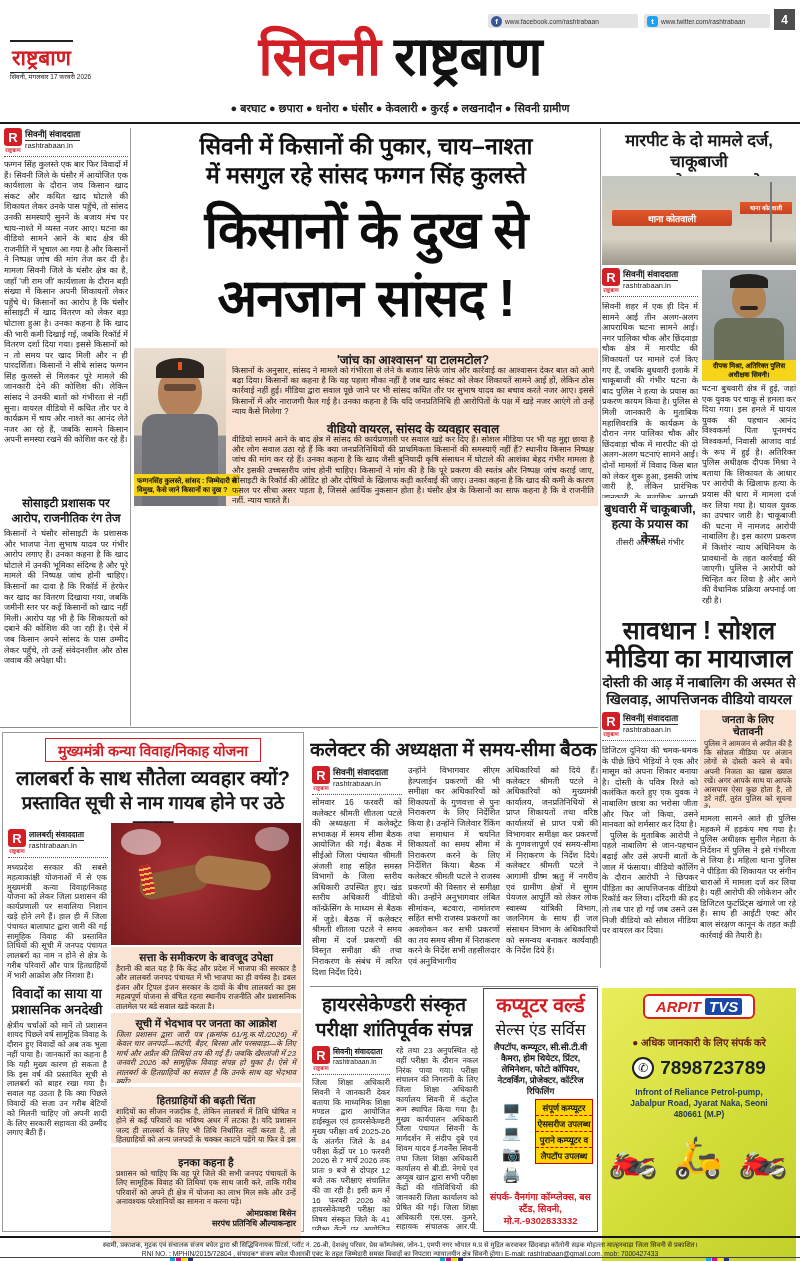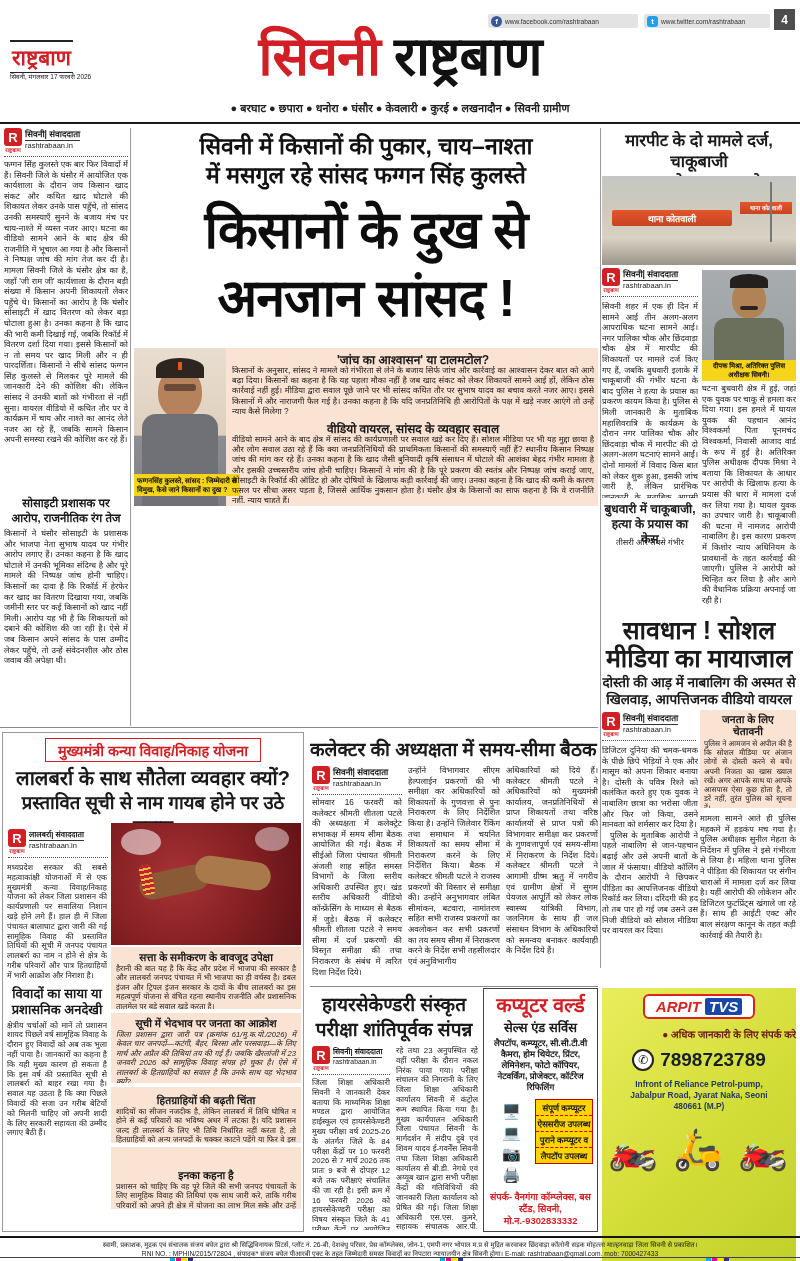--- a/index.html
+++ b/index.html
@@ -208,21 +208,21 @@
         <div class="j" style="font-size:7.6px;line-height:9.4px;">हैरानी की बात यह है कि केंद्र और प्रदेश में भाजपा की सरकार है और लालबर्रा जनपद पंचायत में भी भाजपा का ही वर्चस्व है। डबल इंजन और ट्रिपल इंजन सरकार के दावों के बीच लालबर्रा का इस महत्वपूर्ण योजना से वंचित रहना स्थानीय राजनीति और प्रशासनिक तालमेल पर बड़े सवाल खड़े करता है।</div>
       </div>
       <div class="pinkbox clip" style="height:70px;padding:3px 5px;margin-bottom:4px;">
         <div class="ctr bold" style="font-size:10.5px;">सूची में भेदभाव पर जनता का आक्रोश</div>
         <div class="j" style="font-size:7.6px;line-height:9.4px;font-style:italic;">जिला प्रशासन द्वारा जारी पत्र (क्रमांक 61/मु.क.यो./2026) में केवल चार जनपदों—कटंगी, बैहर, बिरसा और परसवाड़ा—के लिए मार्च और अप्रैल की तिथियां तय की गई हैं। जबकि खैरलांजी में 23 जनवरी 2026 को सामूहिक विवाह संपन्न हो चुका है। ऐसे में लालबर्रा के हितग्राहियों का सवाल है कि उनके साथ यह भेदभाव क्यों?</div>
       </div>
       <div class="pinkbox clip" style="height:56px;padding:6px 5px;margin-bottom:4px;">
         <div class="ctr bold" style="font-size:10.5px;">हितग्राहियों की बढ़ती चिंता</div>
         <div class="j" style="font-size:7.6px;line-height:9.4px;">शादियों का सीजन नजदीक है, लेकिन लालबर्रा में तिथि घोषित न होने से कई परिवारों का भविष्य अधर में लटका है। यदि प्रशासन जल्द ही लालबर्रा के लिए भी तिथि निर्धारित नहीं करता है, तो हितग्राहियों को अन्य जनपदों के चक्कर काटने पड़ेंगे या फिर वे इस योजना के लाभ से पूरी तरह वंचित रह जाएंगे।</div>
       </div>
-      <div class="pinkbox clip" style="height:62px;padding:21px 5px;">
+      <div class="pinkbox clip" style="height:96px;padding:8px 5px;">
         <div class="ctr bold" style="font-size:10.5px;">इनका कहना है</div>
         <div class="j" style="font-size:7.6px;line-height:9.4px;">प्रशासन को चाहिए कि वह पूरे जिले की सभी जनपद पंचायतों के लिए सामूहिक विवाह की तिथियां एक साथ जारी करे, ताकि गरीब परिवारों को अपने ही क्षेत्र में योजना का लाभ मिल सके और उन्हें अनावश्यक परेशानियों का सामना न करना पड़े।</div>
         <div class="ml bold" style="font-size:8px;line-height:10px;text-align:right;margin-top:2px;">ओमप्रकाश बिसेन
 सरपंच प्रतिनिधि औल्याकन्हार</div>
       </div>
     </div>
   </div>
 
   <div class="abs ctr" style="left:310px;top:736px;width:288px;font-size:19px;font-weight:bold;white-space:nowrap;overflow:hidden;">कलेक्टर की अध्यक्षता में समय-सीमा बैठक संपन्न</div>
   <div class="abs clip" style="left:312px;top:766px;width:90px;height:216px;">
@@ -254,41 +254,41 @@
         <div class="byl-place" style="font-size:7.6px;">सिवनी| संवाददाता</div>
         <div class="byl-site" style="font-size:6.8px;">rashtrabaan.in</div>
       </div>
     </div>
     <div class="j body-sm">जिला शिक्षा अधिकारी सिवनी ने जानकारी देकर बताया कि माध्यमिक शिक्षा मण्डल द्वारा आयोजित हाईस्कूल एवं हायरसेकेण्डरी मुख्य परीक्षा वर्ष 2025-26 के अंतर्गत जिले के 84 परीक्षा केंद्रों पर 10 फरवरी 2026 से 7 मार्च 2026 तक प्रातः 9 बजे से दोपहर 12 बजे तक परीक्षाएं संचालित की जा रही है। इसी क्रम में 16 फरवरी 2026 को हायरसेकेण्डरी परीक्षा का विषय संस्कृत जिले के 41 परीक्षा केंद्रों पर आयोजित किया गया। इस परीक्षा में कुल 1331 परीक्षार्थी दर्ज थे, जिनमें से 1308 परीक्षार्थी उपस्थित</div>
   </div>
   <div class="abs j clip body-sm" style="left:396px;top:1046px;width:82px;height:184px;">रहे तथा 23 अनुपस्थित रहे वहीं परीक्षा के दौरान नकल निरंक पाया गया। परीक्षा संचालन की निगरानी के लिए जिला शिक्षा अधिकारी कार्यालय सिवनी में कंट्रोल रूम स्थापित किया गया है। मुख्य कार्यपालन अधिकारी जिला पंचायत सिवनी के मार्गदर्शन में संदीप दुबे एवं शिवम यादव ई-गवर्नेंस सिवनी तथा जिला शिक्षा अधिकारी कार्यालय से बी.डी. नेगधे एवं अय्यूब खान द्वारा सभी परीक्षा केंद्रों की गतिविधियों की जानकारी जिला कार्यालय को प्रेषित की गई। जिला शिक्षा अधिकारी एस.एस. कुमरे, सहायक संचालक आर.पी. पटले, प्राचार्य मती सुनीता ओसवाल एवं मती प्रतिभा मानगड़े जिलास्तरीय निरीक्षण दल में शामिल रहे।</div>
 
   <div class="abs" style="left:483px;top:988px;width:115px;height:244px;border:1.5px solid #444;background:#fff;">
     <div class="ctr" style="font-size:20px;font-weight:900;color:var(--red);margin-top:2px;">कप्यूटर वर्ल्ड</div>
-    <div class="ctr" style="font-size:13px;font-weight:700;">सेल्स एंड सर्विस</div>
+    <div class="ctr" style="font-size:16px;font-weight:400;">सेल्स एंड सर्विस</div>
     <div class="ctr" style="font-size:8.6px;line-height:11px;font-weight:bold;padding:2px 4px;">लैपटॉप, कम्प्यूटर, सी.सी.टी.वी कैमरा, होम थियेटर, प्रिंटर, लेमिनेशन, फोटो कॉपियर, नेटवर्किंग, प्रोजेक्टर, कॉर्टरेज रिफिलिंग</div>
     <div class="abs ctr ml" style="left:4px;top:112px;width:48px;font-size:15px;line-height:21px;">🖥️
 💻
 📷
 🖨️</div>
     <div class="abs" style="right:4px;top:110px;width:58px;background:#ffd400;border:1px solid #c00;">
       <div class="ctr bold" style="font-size:8.4px;padding:2px 1px;border-bottom:1px dashed #c00;">संपूर्ण कम्प्यूटर</div>
       <div class="ctr bold" style="font-size:8.4px;padding:2px 0;border-bottom:1px dashed #c00;">ऐससरीज उपलब्ध</div>
       <div class="ctr bold" style="font-size:8.4px;padding:2px 1px;border-bottom:1px dashed #c00;">पुराने कम्प्यूटर व</div>
       <div class="ctr bold" style="font-size:8.4px;padding:2px 1px;">लैपटॉप उपलब्ध</div>
     </div>
     <div class="abs ctr" style="left:2px;right:2px;bottom:4px;font-size:9.4px;line-height:12px;font-weight:bold;color:var(--red);">संपर्क- वैनगंगा कॉम्प्लेक्स, बस स्टैंड, सिवनी, मो.न.-9302833332</div>
   </div>
 
   <div class="abs" style="left:602px;top:988px;width:194px;height:273px;background:linear-gradient(135deg,#e9ed5c 0%,#d3dd38 55%,#c2d02c 100%);overflow:hidden;">
     <div style="width:112px;margin:6px auto 0;background:#fff;border:2px solid #d22;border-radius:6px;text-align:center;padding:2px 0;font-weight:900;font-style:italic;font-size:15px;">
       <span style="color:#d22;">ARPIT</span>
       <span style="color:#fff;background:#1947a8;padding:0 4px;border-radius:2px;">TVS</span>
     </div>
-    <div class="ctr" style="font-size:10px;font-weight:bold;color:#6b1a1a;margin-top:8px;text-align:right;">● अधिक जानकारी के लिए संपर्क करे</div>
+    <div class="ctr" style="font-size:10px;font-weight:bold;color:#6b1a1a;margin-top:16px;">● अधिक जानकारी के लिए संपर्क करे</div>
     <div style="display:flex;align-items:center;justify-content:center;gap:6px;margin-top:8px;">
       <span style="width:22px;height:22px;border-radius:50%;background:#fff;border:2px solid #222;display:flex;align-items:center;justify-content:center;font-size:12px;">✆</span>
       <span style="font-size:19px;font-weight:800;color:#17202a;">7898723789</span>
     </div>
     <div class="ctr ml" style="font-size:8.4px;line-height:11px;font-weight:bold;color:#223a5e;margin-top:8px;">Infront of Reliance Petrol-pump,
 Jabalpur Road, Jyarat Naka, Seoni
 480661 (M.P)</div>
     <div class="ctr" style="font-size:40px;margin-top:14px;letter-spacing:2px;">🏍️  🛵  🏍️</div>
   </div>
 

